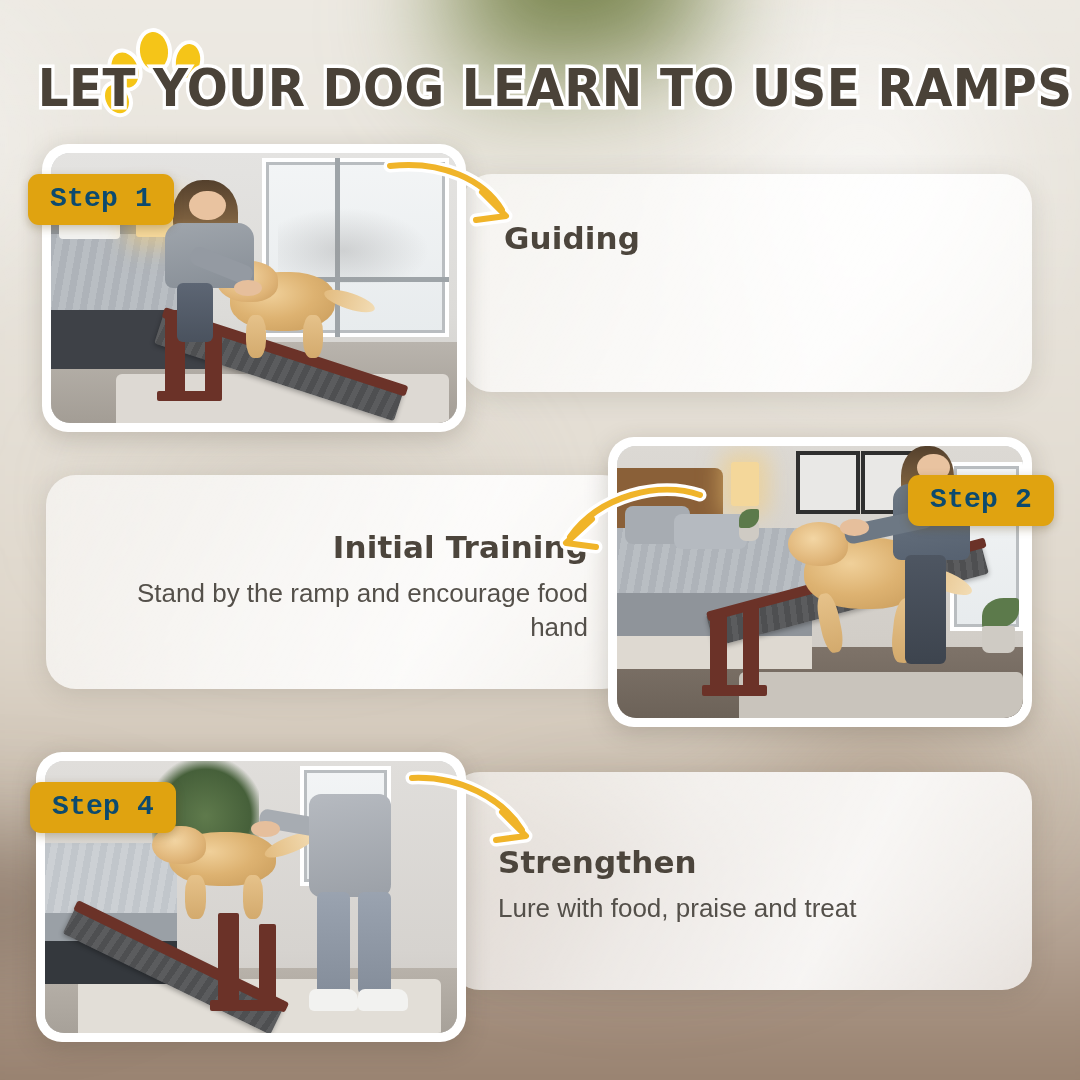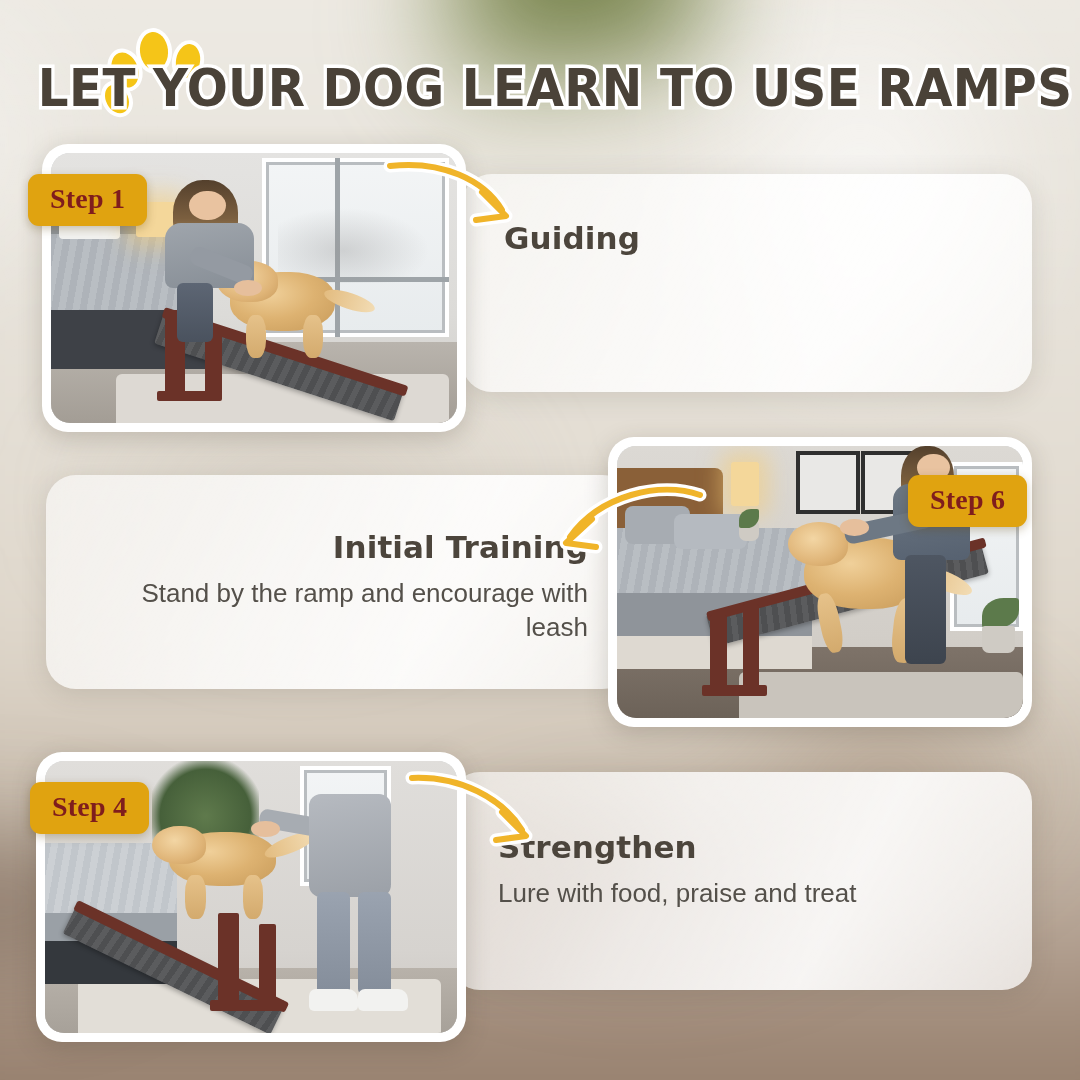--- a/index.html
+++ b/index.html
@@ -62,21 +62,21 @@
   .panel{
     position:absolute;border-radius:30px;
     background:linear-gradient(118deg,rgba(255,255,255,.58) 0%,rgba(255,255,255,.80) 38%,
                rgba(255,255,255,.90) 66%,rgba(255,255,255,.72) 100%);
     backdrop-filter:blur(10px);
     box-shadow:0 5px 26px rgba(90,80,66,.16);
     box-sizing:border-box;
   }
   #panel1{left:462px;top:38px;width:570px;height:218px;padding:48px 42px 0 42px;}
   #panel2{left:46px;top:38px;width:586px;height:214px;padding:56px 44px 0 44px;text-align:right;}
-  #panel3{left:450px;top:28px;width:582px;height:218px;padding:59px 40px 0 48px;}
+  #panel3{left:450px;top:28px;width:582px;height:218px;padding:74px 40px 0 48px;}
 
   .p-head{
     font-size:31px;font-weight:700;color:#4c453c;
     font-family:"DejaVu Sans",sans-serif;
     margin:0 0 12px 0;line-height:1.05;letter-spacing:.1px;
   }
   .p-body{
     font-size:26px;color:#54504a;line-height:1.34;margin:0;
     font-family:"Liberation Sans",sans-serif;font-weight:400;
   }
@@ -117,23 +117,23 @@
   .arm{position:absolute;background:#949aa2;border-radius:8px;}
   .hand{position:absolute;background:#e6bf9c;border-radius:50%;}
   .lamp{position:absolute;background:#f4d79a;border-radius:3px;box-shadow:0 0 22px 10px rgba(246,205,120,.55);}
   .frame{position:absolute;background:#e9e8e6;border:4px solid #2f2f2f;}
   .plant-pot{position:absolute;background:#cfcbc4;border-radius:3px 3px 7px 7px;}
   .plant-leaf{position:absolute;background:#5c7a4b;border-radius:60% 10% 60% 10%;}
   .shoe{position:absolute;background:#f2f2f0;border-radius:7px 10px 5px 5px;}
 
   
   .badge{
-    position:absolute;background:#e0a310;color:#7f1d1d;border-radius:11px;
+    position:absolute;background:#e0a310;color:#0c4a6e;border-radius:11px;
     font-size:28px;font-weight:700;padding:9px 22px 11px 22px;
-    font-family:Liberation Serif, serif;letter-spacing:.2px;
+    font-family:Liberation Mono, monospace;letter-spacing:.2px;
     box-shadow:0 3px 10px rgba(95,70,12,.30);white-space:nowrap;text-align:right;
   }
   #badge1{left:28px;top:38px;}
   #badge2{left:908px;top:38px;}
   #badge3{left:30px;top:38px;}
 
   
   .arrow{position:absolute;overflow:visible;}
   #arrow1{left:386px;top:22px;width:140px;height:80px;}
   #arrow2{left:556px;top:40px;width:150px;height:90px;}
@@ -208,21 +208,21 @@
     <path d="M96 34 L120 58 L90 62" fill="none" stroke="#f0b429" stroke-width="6" stroke-linecap="round" stroke-linejoin="round"></path>
   </svg>
 
   <div class="badge" id="badge1">Step 1</div>
 </div>
 
 <div class="row" id="row2">
 
   <div class="panel" id="panel2">
     <p class="p-head">Initial Training</p>
-    <p class="p-body">Stand by the ramp and encourage with leash</p>
+    <p class="p-body">Stand by the ramp and encourage food hand</p>
   </div>
 
   <div class="photo-card" id="card2">
     <div class="photo">
       <div class="sc">
         <div class="wall" style="background:linear-gradient(180deg,#dcd9d4 0%,#d2cec8 70%,#c6c1ba 100%);"></div>
         <div style="position:absolute;left:0;top:8%;width:26%;height:26%;background:#8a6038;border-radius:0 8px 0 0;"></div>
         <div class="lamp" style="left:28%;top:6%;width:7%;height:16%;"></div>
         <div class="frame" style="left:44%;top:2%;width:14%;height:20%;"></div>
         <div class="frame" style="left:60%;top:2%;width:14%;height:20%;"></div>
@@ -258,21 +258,21 @@
     </div>
   </div>
 
   <svg class="arrow" id="arrow2" viewBox="0 0 150 90">
     <path d="M144 18 C104 4 44 18 14 60" fill="none" stroke="#ffffff" stroke-width="13" stroke-linecap="round"></path>
     <path d="M36 42 L10 66 L40 70" fill="none" stroke="#ffffff" stroke-width="13" stroke-linecap="round" stroke-linejoin="round"></path>
     <path d="M144 18 C104 4 44 18 14 60" fill="none" stroke="#f0b429" stroke-width="6" stroke-linecap="round"></path>
     <path d="M36 42 L10 66 L40 70" fill="none" stroke="#f0b429" stroke-width="6" stroke-linecap="round" stroke-linejoin="round"></path>
   </svg>
 
-  <div class="badge" id="badge2">Step 6</div>
+  <div class="badge" id="badge2">Step 2</div>
 </div>
 
 <div class="row" id="row3">
 
   <div class="panel" id="panel3">
     <p class="p-head">Strengthen</p>
     <p class="p-body">Lure with food, praise and treat</p>
   </div>
 
   <div class="photo-card" id="card3">

